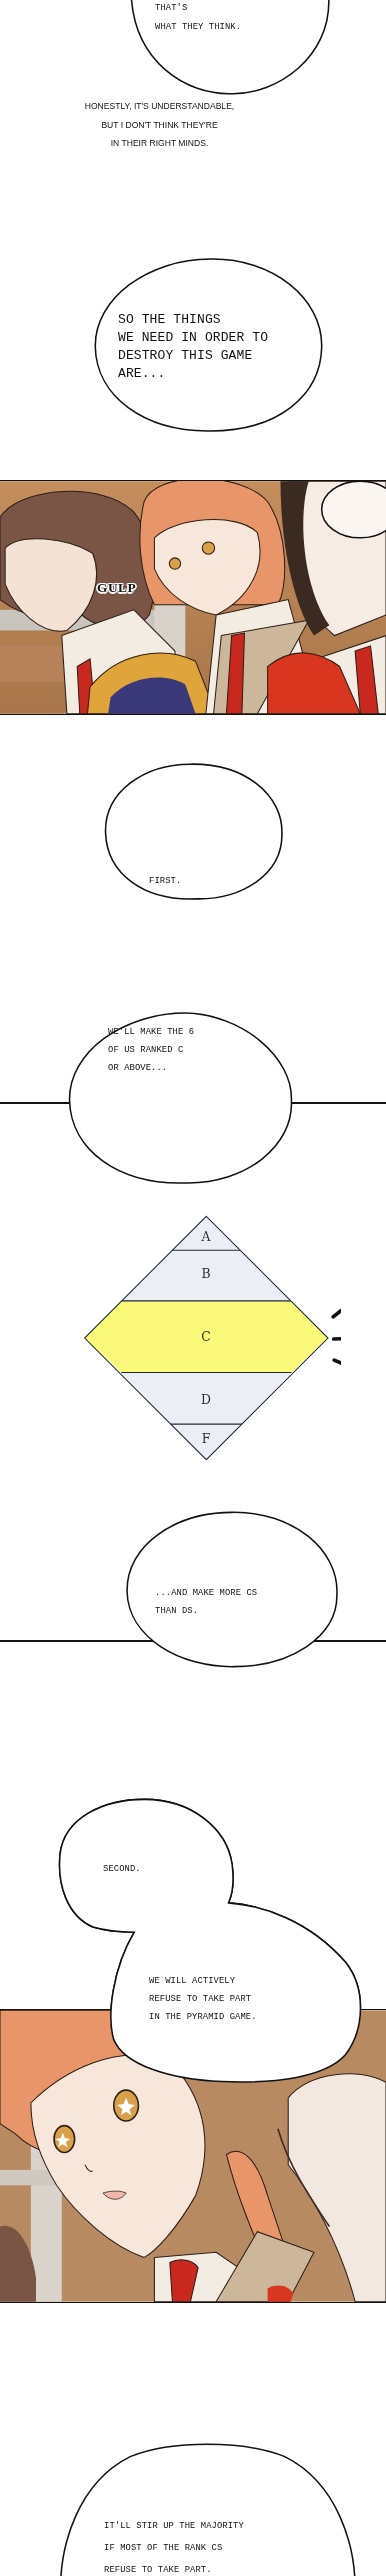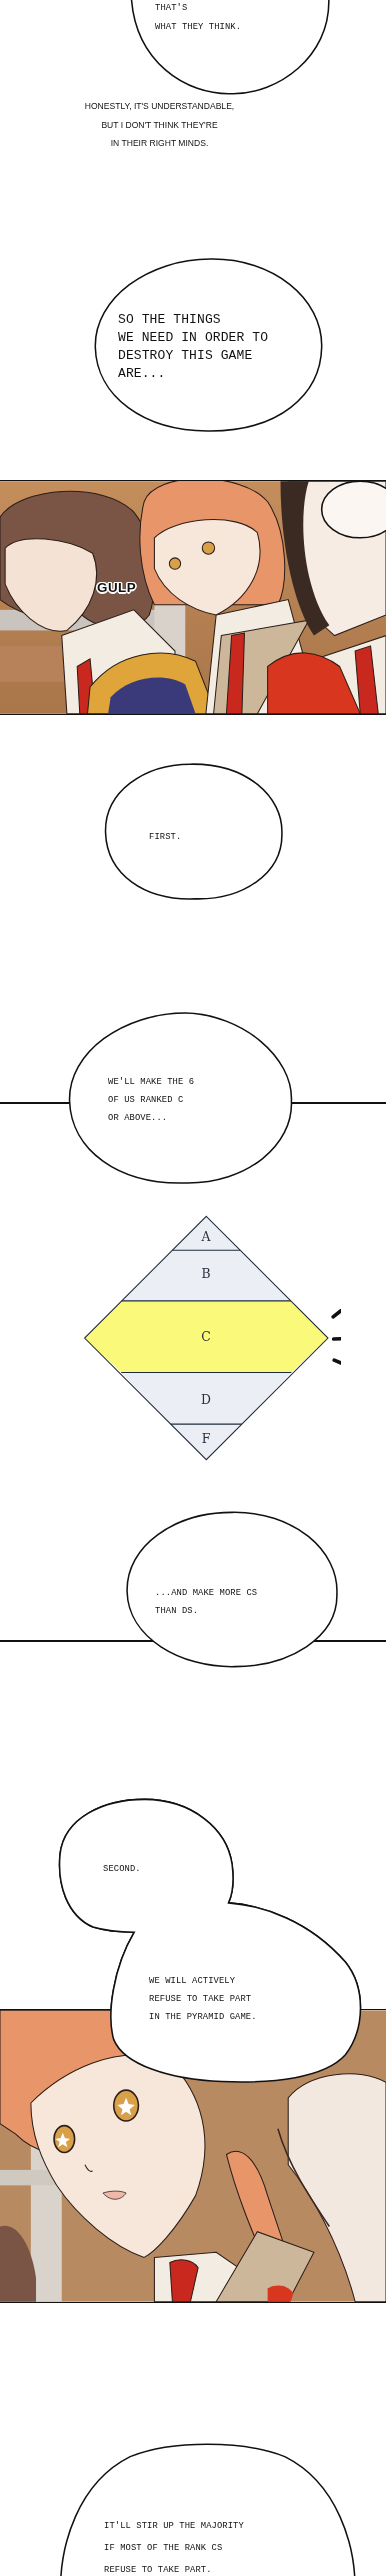--- a/index.html
+++ b/index.html
@@ -6,21 +6,21 @@
   body { width: 386px; height: 2576px; position: relative; overflow: hidden;
          font-family: "DejaVu Sans", sans-serif; color: #111; }
   .abs { position: absolute; }
   .bubble-text { position: absolute; text-align: left; text-transform: uppercase;
                  font-family: Liberation Mono, monospace;
                  font-size: 8.8px; line-height: 18px; letter-spacing: 0.1px; color: #111; white-space: pre-line; }
   .caption { position: absolute; text-align: center; font-family: "Liberation Sans Narrow", "Liberation Sans", sans-serif;
              font-size: 9.3px; line-height: 18.5px; color: #111; white-space: pre-line; transform: scaleX(0.92); transform-origin: center; }
   .hline { position: absolute; left: 0; width: 386px; height: 1.5px; background: #111; }
   .panel { position: absolute; left: 0; width: 386px; overflow: hidden; border-top: 1.5px solid #111; border-bottom: 1.5px solid #111; }
-  .sfx { position: absolute; font-family: Liberation Sans, sans-serif; font-weight: bold; font-size: 13.4px; color: #111;
+  .sfx { position: absolute; font-family: Liberation Serif, serif; font-weight: bold; font-size: 13.4px; color: #111;
          -webkit-text-stroke: 0px; text-shadow: 1px 1px 0 #fff, -1px -1px 0 #fff, 1px -1px 0 #fff, -1px 1px 0 #fff, 0 1.5px 0 #fff, 1.5px 0 0 #fff, -1.5px 0 0 #fff, 0 -1.5px 0 #fff; letter-spacing: 0.5px; }
   .tier-label { position: absolute; width: 20.6px; margin-left: -10.3px; text-align: center;
                 font-family: "DejaVu Serif", serif; font-size: 12.4px; color: #2a3040; }
 </style>
 </head>
 <body>
 
 <svg class="abs" style="left:124px; top:-62px;" width="211" height="160" viewBox="0 0 410 310">
   <path d="M 14 110 C 8 40, 90 -10, 200 0 C 320 -5, 400 40, 398 120 C 400 230, 300 303, 210 302 C 120 305, 20 240, 14 110 Z" fill="#fff" stroke="#111" stroke-width="3"></path>
 </svg>
@@ -79,27 +79,27 @@
     <path d="M 600 350 L 750 300 L 750 452 L 580 452 Z" fill="#f3ece3" stroke="#2b1d17" stroke-width="2"></path>
     <path d="M 520 360 C 570 320, 620 330, 660 360 L 700 452 L 520 452 Z" fill="#d8361f" stroke="#2b1d17" stroke-width="2"></path>
     <path d="M 690 330 L 720 320 L 735 452 L 700 452 Z" fill="#c8281e" stroke="#2b1d17" stroke-width="2"></path>
   </svg>
   <div class="sfx" style="left:97px; top:99px;">GULP</div>
 </div>
 
 <svg class="abs" style="left:103px; top:761px;" width="182" height="141" viewBox="0 0 354 274">
   <path d="M 5 140 C 2 60, 80 6, 170 6 C 280 4, 350 70, 348 140 C 350 220, 270 270, 180 268 C 80 272, 8 220, 5 140 Z" fill="#fff" stroke="#111" stroke-width="3"></path>
 </svg>
-<div class="bubble-text" style="left:149px; top:828px; width:93px;">FIRST.</div>
+<div class="bubble-text" style="left:149px; top:872px; width:93px;">FIRST.</div>
 
 <div class="hline" style="top:1102px;"></div>
 <svg class="abs" style="left:67px; top:1011px;" width="228" height="175" viewBox="0 0 443 340">
   <path d="M 5 175 C 2 80, 110 4, 230 4 C 340 6, 440 90, 436 175 C 440 260, 350 336, 230 334 C 100 338, 8 270, 5 175 Z" fill="#fff" stroke="#111" stroke-width="3"></path>
 </svg>
-<div class="bubble-text" style="left:108px; top:1073px; width:147px;">WE'LL MAKE THE 6
+<div class="bubble-text" style="left:108px; top:1023px; width:147px;">WE'LL MAKE THE 6
 OF US RANKED C
 OR ABOVE...</div>
 
 <svg class="abs" style="left:52px; top:1206px;" width="289" height="263" viewBox="0 0 560 510">
 
   <polygon points="299,20 233,86 365,86" fill="#eceef5"></polygon>
   <polygon points="233,86 365,86 463,184 135,184" fill="#eceef5"></polygon>
   <polygon points="135,184 463,184 535,256 464,323 134,323 63,256" fill="#faf97a"></polygon>
   <polygon points="134,323 464,323 368,423 230,423" fill="#eceef5"></polygon>
   <polygon points="230,423 368,423 299,492" fill="#eceef5"></polygon>

